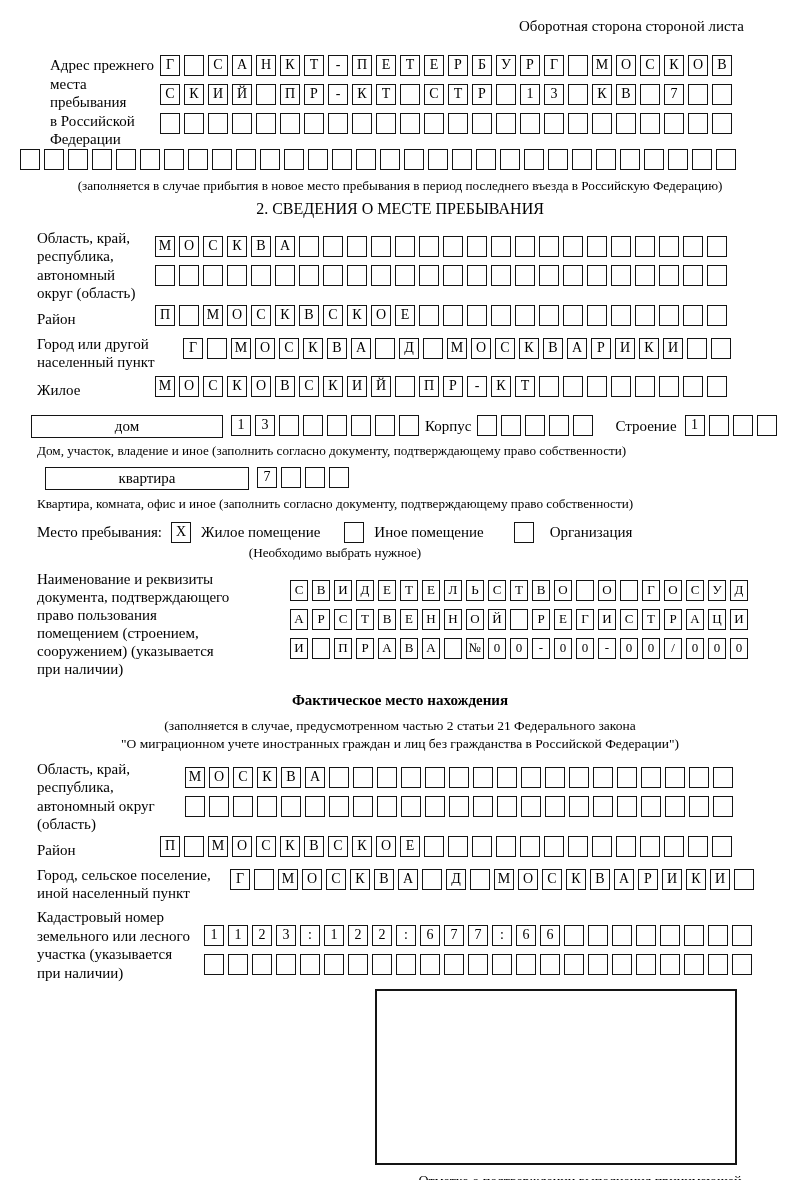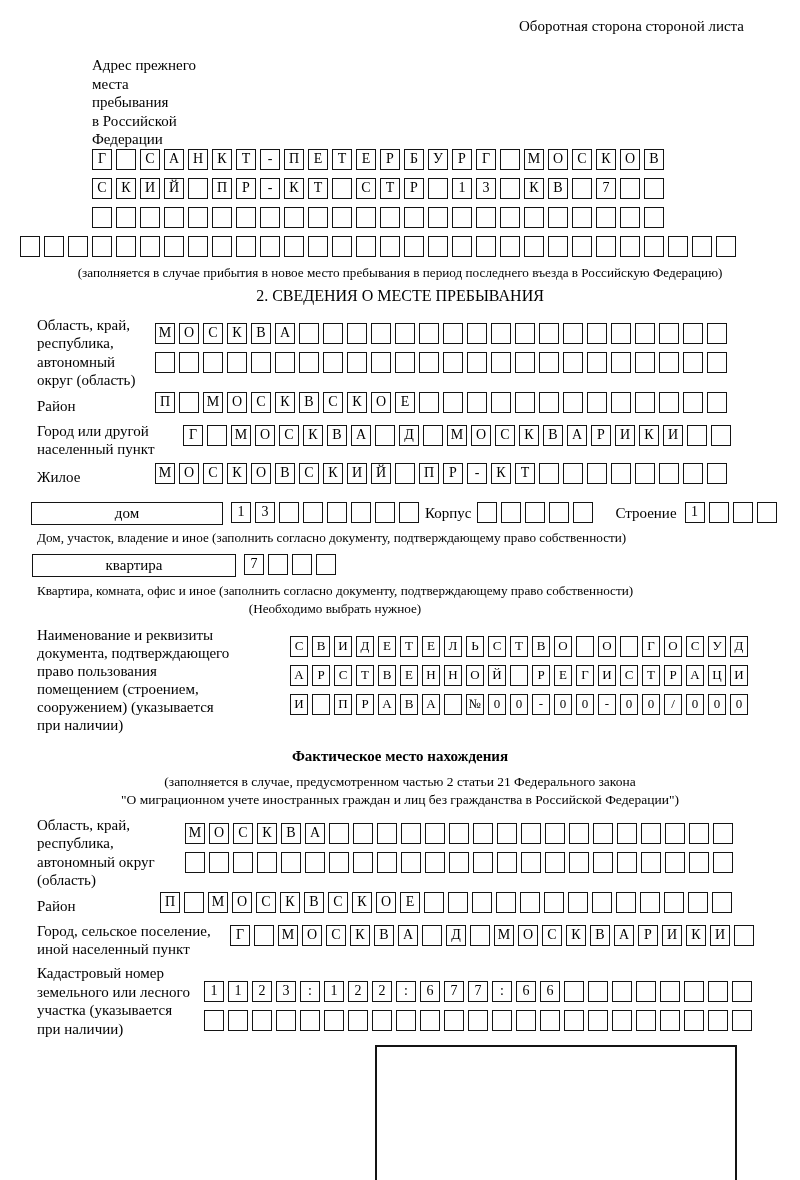--- a/index.html
+++ b/index.html
@@ -11,21 +11,21 @@
   
   .cbox-row{display:flex;gap:4px;height:21px;margin-bottom:8px;}
   .cbox{flex:0 0 auto;width:20px;height:21px;box-sizing:border-box;border:1.6px solid #141414;
         text-align:center;font-size:14px;line-height:18px;overflow:hidden;}
   .cbox-row.sm .cbox{width:18px;font-size:13px;}
 
   .field{display:flex;align-items:center;margin-left:17px;}
   .flabel{white-space:pre-line;font-size:15px;line-height:18.5px;flex:0 0 auto;padding-top:1px;}
   .rows{flex:0 0 auto;}
 
-  .addr-block{display:flex;align-items:flex-start;margin-left:72px;flex-direction:column;}
+  .addr-block{display:flex;align-items:flex-start;margin-left:30px;}
   .addr-label{width:110px;}
   .w118{width:118px;}
   .w146{width:146px;}
   .w253{width:253px;}
   .w148{width:148px;}
   .w123{width:123px;}
   .w193{width:193px;}
   .w167{width:167px;}
 
   .fullrow{margin-left:0;}
@@ -33,21 +33,21 @@
   .caption{font-size:13.2px;line-height:16px;}
   .caption.center{text-align:center;}
   .sec-title{font-size:16px;font-weight:normal;text-align:center;margin:6px 0 10px 0;}
   .sub-title{font-size:15px;font-weight:bold;text-align:center;margin:14px 0 8px 0;}
   .note-line{font-size:13.5px;text-align:center;line-height:18px;}
 
   .house-row{display:flex;align-items:flex-start;margin:10px 0 2px 11px;}
   .wbox{box-sizing:border-box;border:1.6px solid #141414;height:23px;display:flex;
         align-items:center;justify-content:center;font-size:15px;flex:0 0 auto;}
   .wbox.dom{width:192px;margin-right:8px;}
-  .wbox.kv{width:204px;margin-left:1px;margin-right:8px;font-family:Liberation Serif, serif;}
+  .wbox.kv{width:204px;margin-left:14px;margin-right:8px;font-family:Liberation Serif, serif;}
   .inline-lbl{font-size:15px;line-height:23px;flex:0 0 auto;}
   .house-row .cbox-row{margin-bottom:0;}
 
   .apt-row{display:flex;align-items:flex-start;margin:8px 0 2px 11px;}
   .apt-row .cbox-row{margin-bottom:0;}
 
   .chk-row{display:flex;align-items:center;margin:10px 0 2px 17px;font-size:15px;}
   .chk{flex:0 0 auto;width:20px;height:21px;box-sizing:border-box;border:1.6px solid #141414;
        text-align:center;font-size:14px;line-height:18px;margin:0 10px 0 9px;}
   .chk-note{margin:2px 0 8px 150px;width:330px;text-align:center;font-size:13.2px;}
@@ -385,20 +385,29 @@
     <div class="wbox kv">квартира</div>
     <div class="cbox-row">
         <span class="cbox">7</span>
         <span class="cbox"></span>
         <span class="cbox"></span>
         <span class="cbox"></span>
       </div>
   </div>
   <div class="caption cap-apt">Квартира, комната, офис и иное (заполнить согласно документу, подтверждающему право собственности)</div>
 
+  <div class="chk-row">
+    <span>Место пребывания:</span>
+    <span class="chk">X</span>
+    <span>Жилое помещение</span>
+    <span class="chk" style="margin-left:24px;"></span>
+    <span>Иное помещение</span>
+    <span class="chk" style="margin-left:30px;margin-right:16px;"></span>
+    <span>Организация</span>
+  </div>
   <div class="chk-note">(Необходимо выбрать нужное)</div>
 
   <div class="field doc-field">
     <div class="flabel w253" style="line-height:18px;">Наименование и реквизиты
 документа, подтверждающего
 право пользования
 помещением (строением,
 сооружением) (указывается
 при наличии)</div>
     <div class="rows">

